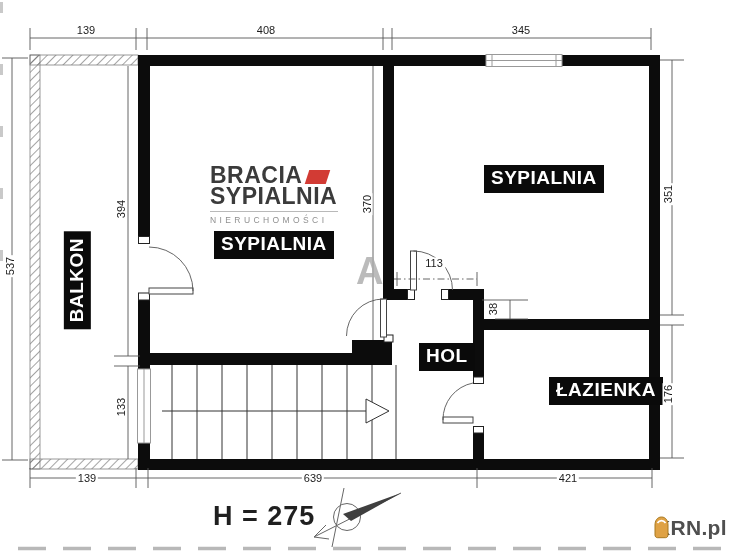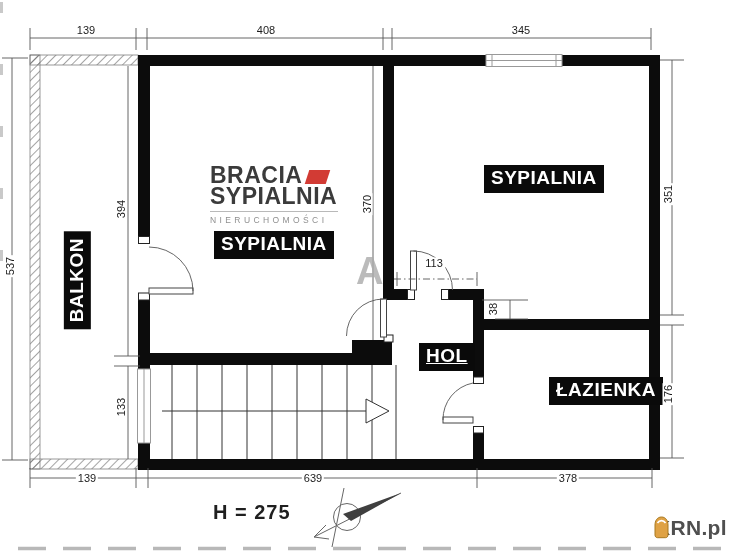--- a/index.html
+++ b/index.html
@@ -15,21 +15,21 @@
         line-height:1.15;padding:2px 7px 4px;letter-spacing:.5px;white-space:nowrap;}
   .room.vertical{writing-mode:vertical-rl;transform:rotate(180deg);padding:7px 2px 7px 3px;}
   
   .agency{position:absolute;left:210px;top:165px;width:128px;}
   .agency .row1{display:flex;align-items:center;}
   .agency .name{font-size:23px;font-weight:800;color:#3b3b3b;line-height:.92;letter-spacing:.5px;}
   .agency .mark{width:21px;height:14px;margin-left:5px;margin-top:3px;transform:skewX(-18deg);}
   .agency .tagline{margin-top:4px;border-top:1px solid #b9b9b9;padding-top:3px;
                    font-size:8.5px;letter-spacing:3.4px;color:#8f8f8f;white-space:nowrap;}
   
-  .hnote{position:absolute;left:213px;top:501px;font-size:20px;font-weight:600;
+  .hnote{position:absolute;left:213px;top:501px;font-size:27px;font-weight:600;
          color:#1f1f1f;letter-spacing:1px;}
   
   .wmark{position:absolute;left:356px;top:252px;font-size:38px;font-weight:700;
          color:rgba(170,170,170,.8);line-height:1;}
   
   .krn{position:absolute;left:653px;top:516px;display:flex;align-items:center;}
   .krn .txt{font-size:21px;font-weight:700;color:#4f4f4f;letter-spacing:.3px;margin-left:2px;}
 </style>
 </head>
 <body>
@@ -171,37 +171,37 @@
       <polyline points="326,525 314,537 329,539" fill="none" stroke="#666" stroke-width="1"></polyline>
       <line x1="332" y1="547" x2="344" y2="488" stroke="#666" stroke-width="1"></line>
     </g>
   </svg>
 
   <div class="wmark">A</div>
 
   <div class="room vertical" style="left:64px;top:231px;">BALKON</div>
   <div class="room" style="left:214px;top:231px;">SYPIALNIA</div>
   <div class="room" style="left:484px;top:165px;">SYPIALNIA</div>
-  <div class="room" style="left:419px;top:343px;text-decoration:underline;">HOL</div>
+  <div class="room" style="left:419px;top:343px;">HOL</div>
   <div class="room" style="left:521px;top:377px;margin-left:28px;">ŁAZIENKA</div>
 
   <div class="dim" style="left:86px;top:30px;">139</div>
   <div class="dim" style="left:266px;top:30px;">408</div>
   <div class="dim" style="left:521px;top:30px;text-align:center;">345</div>
   <div class="dim v" style="left:10px;top:266px;">537</div>
   <div class="dim v" style="left:121px;top:209px;">394</div>
   <div class="dim v" style="left:121px;top:407px;">133</div>
   <div class="dim v" style="left:367px;top:204px;">370</div>
   <div class="dim" style="left:434px;top:263px;">113</div>
   <div class="dim v" style="left:493px;top:309px;">38</div>
   <div class="dim v" style="left:668px;top:194px;">351</div>
   <div class="dim v" style="left:668px;top:394px;">176</div>
   <div class="dim" style="left:87px;top:478px;">139</div>
   <div class="dim" style="left:313px;top:478px;">639</div>
-  <div class="dim" style="left:568px;top:478px;">378</div>
+  <div class="dim" style="left:568px;top:478px;">421</div>
 
   <div class="agency">
     <div class="row1">
       <span class="name">BRACIA</span>
       <span class="mark" style="background:#d23b34;"></span>
     </div>
     <div class="name">SYPIALNIA</div>
     <div class="tagline">NIERUCHOMOŚCI</div>
   </div>
 

